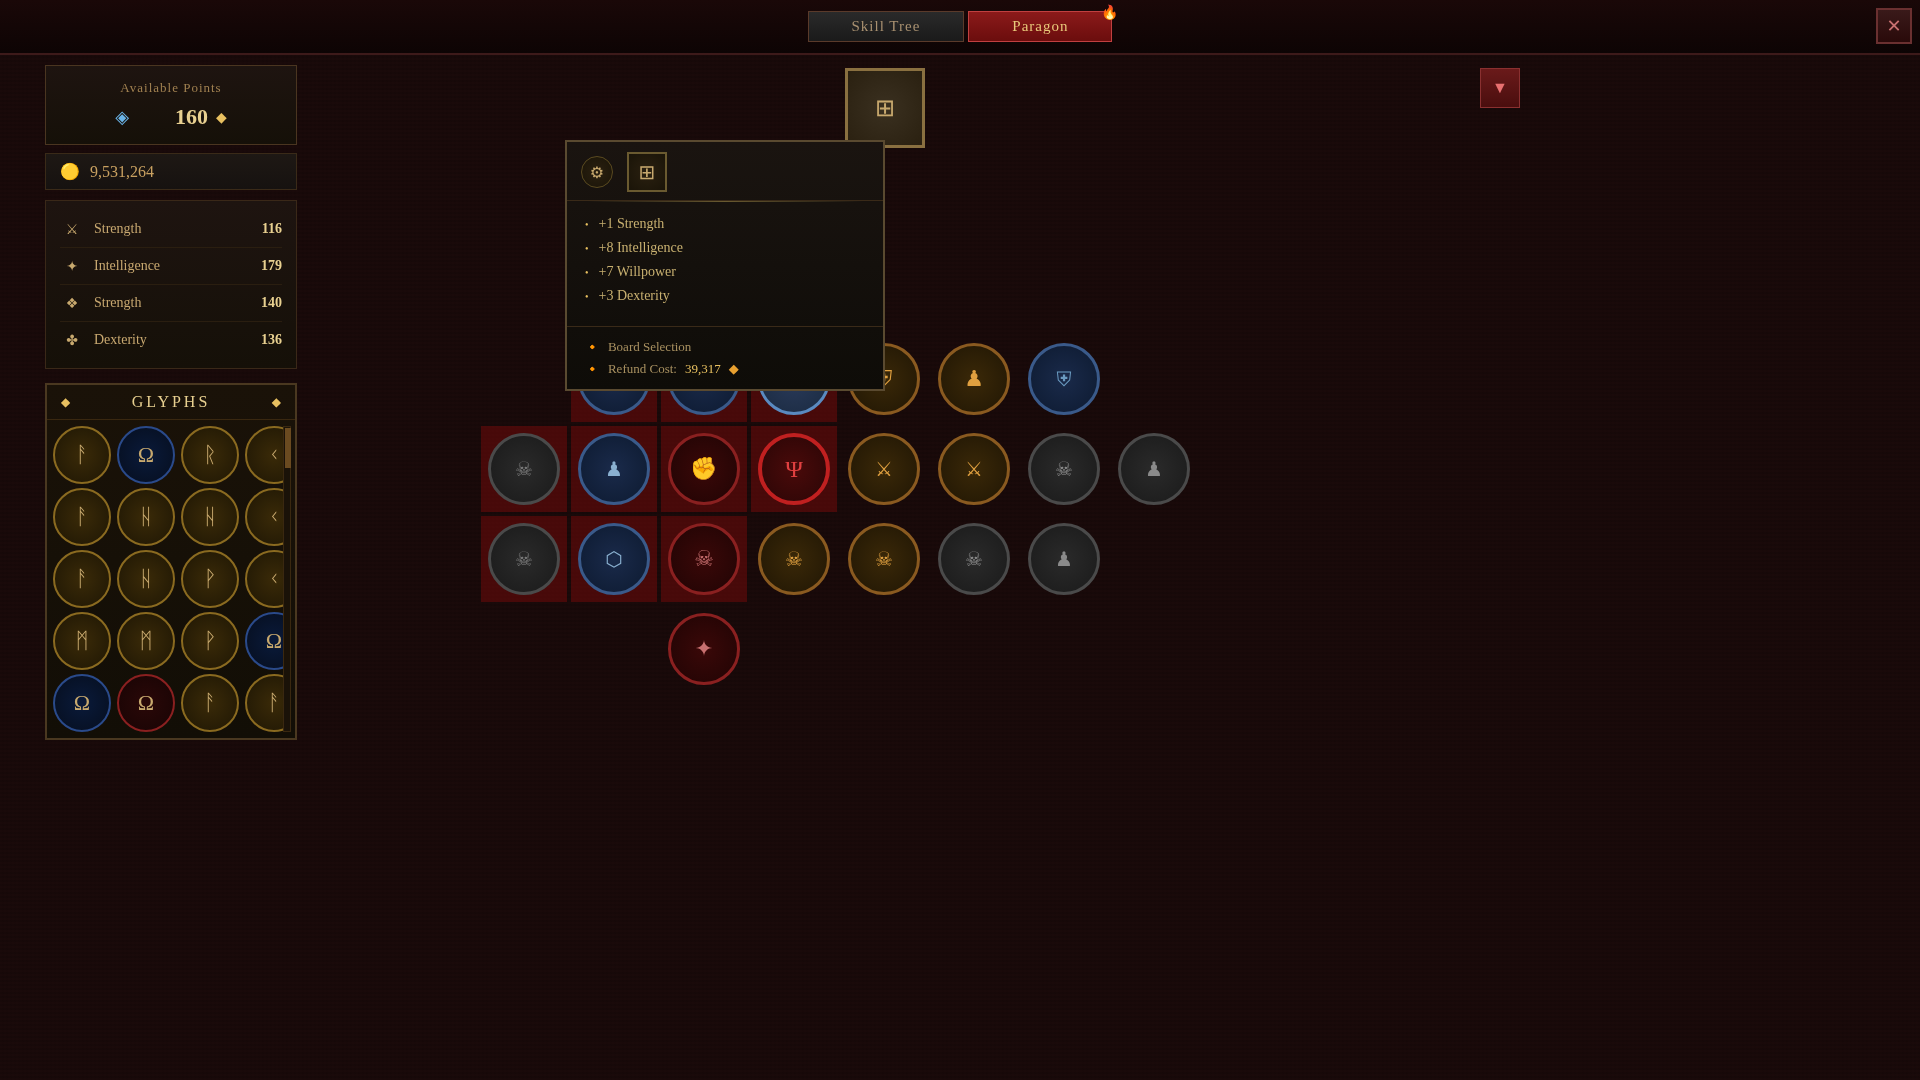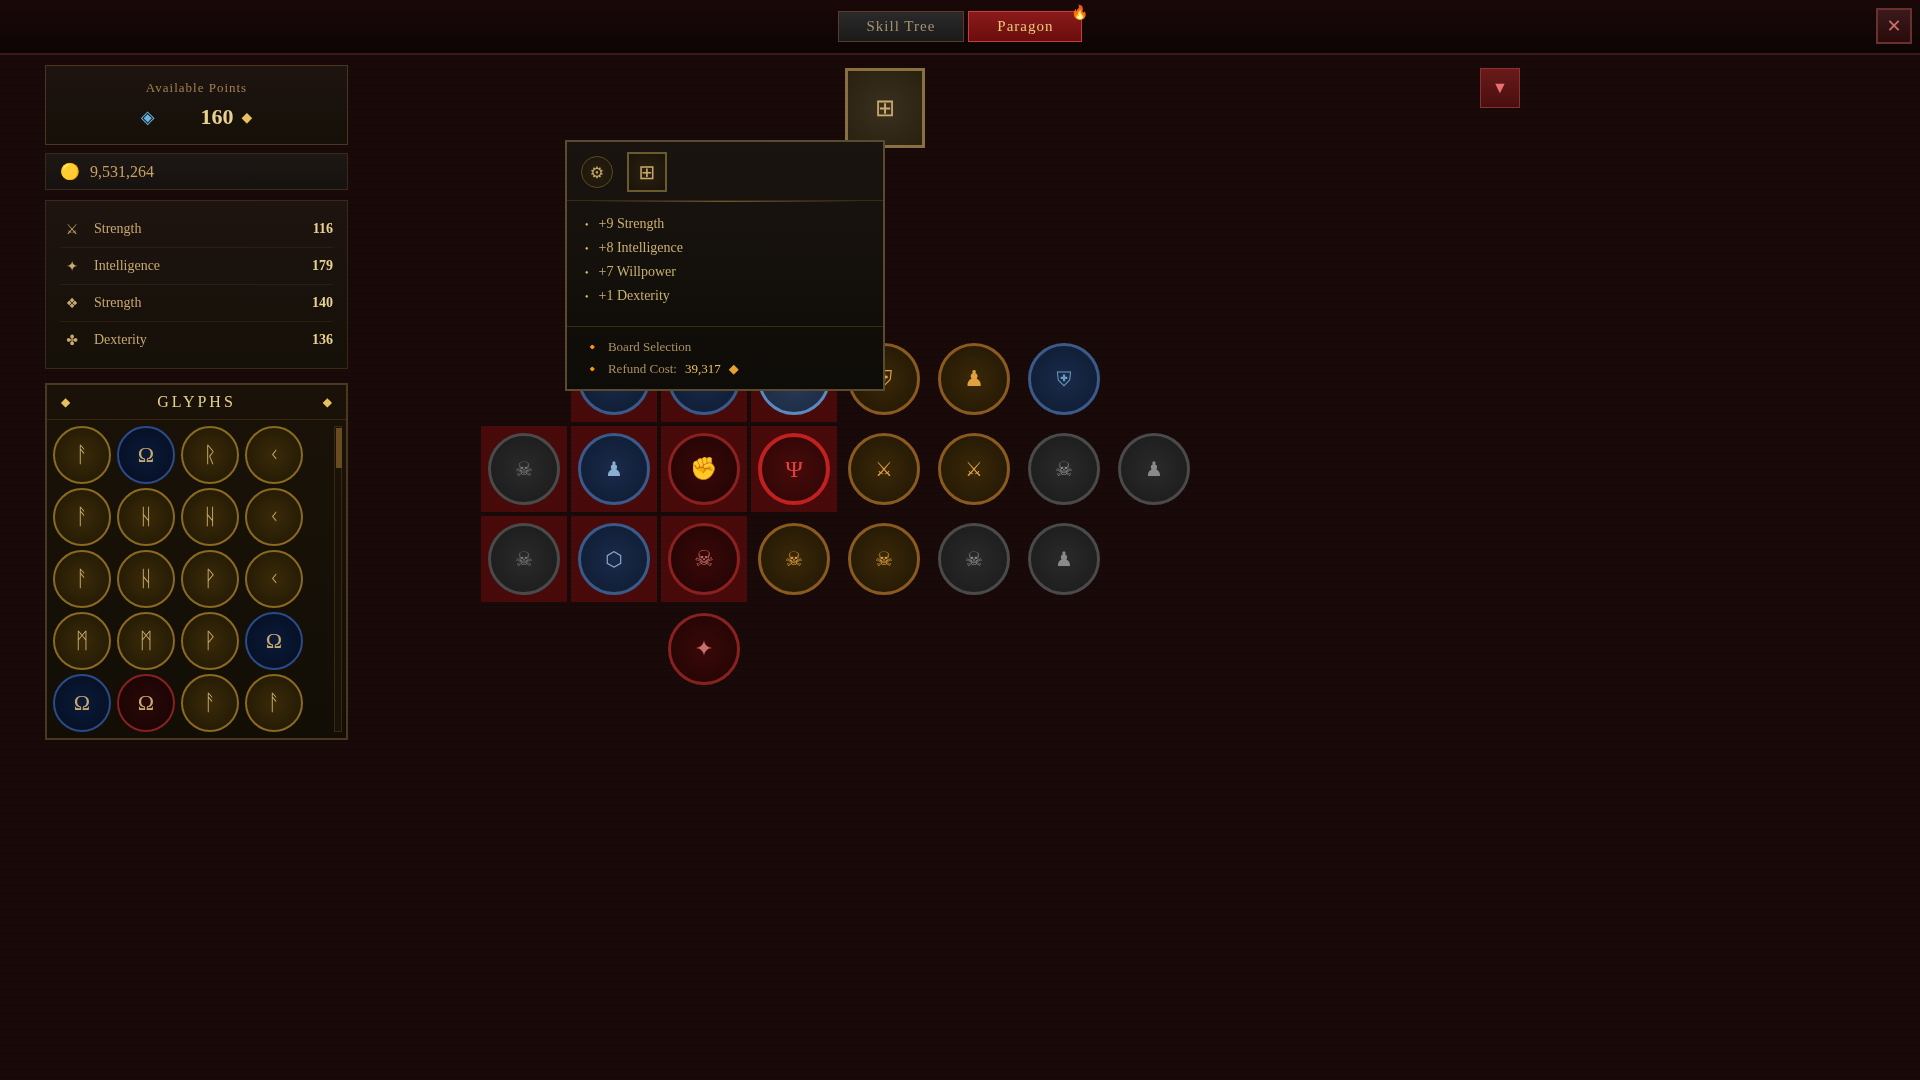--- a/index.html
+++ b/index.html
@@ -33,21 +33,21 @@
       background: linear-gradient(180deg, #1a0808 0%, #0d0404 100%);
       border-bottom: 2px solid #3d1a1a;
       display: flex;
       align-items: center;
       justify-content: center;
       gap: 4px;
       z-index: 10;
     }
 
     .tab-btn {
-      padding: 6px 28px;
+      padding: 6px 43px;
       font-family: 'Georgia', serif;
       font-size: 15px;
       cursor: pointer;
       border: 1px solid #5a3a2a;
       letter-spacing: 1px;
     }
 
     .tab-skill-tree {
       background: linear-gradient(180deg, #2a2a2a, #1a1a1a);
       color: #a89070;
@@ -82,21 +82,21 @@
       display: flex;
       align-items: center;
       justify-content: center;
     }
 
     
     .left-panel {
       position: absolute;
       top: 65px;
       left: 45px;
-      width: 303px;
+      width: 252px;
       z-index: 5;
     }
 
     .available-points-box {
       background: linear-gradient(180deg, #1e1410 0%, #151008 100%);
       border: 1px solid #4a3520;
       padding: 14px 18px;
       margin-bottom: 8px;
     }
 
@@ -764,33 +764,33 @@
 
 <div class="info-card">
   <div class="info-card-top-icons">
     <div class="info-icon-gear">⚙</div>
     <div class="info-icon-gate">⊞</div>
   </div>
   <div class="info-card-divider"></div>
   <div class="info-card-body">
     <div class="info-bullet">
       <span class="bullet-dot">•</span>
-      <span>+9 Strength</span>
+      <span>+1 Strength</span>
     </div>
     <div class="info-bullet">
       <span class="bullet-dot">•</span>
       <span>+8 Intelligence</span>
     </div>
     <div class="info-bullet">
       <span class="bullet-dot">•</span>
       <span>+7 Willpower</span>
     </div>
     <div class="info-bullet">
       <span class="bullet-dot">•</span>
-      <span>+1 Dexterity</span>
+      <span>+3 Dexterity</span>
     </div>
   </div>
   <div class="info-card-footer">
     <div class="footer-row">
       <span class="footer-icon">🔸</span>
       <span>Board Selection</span>
     </div>
     <div class="footer-row">
       <span class="footer-icon">🔸</span>
       <span>Refund Cost:</span>

